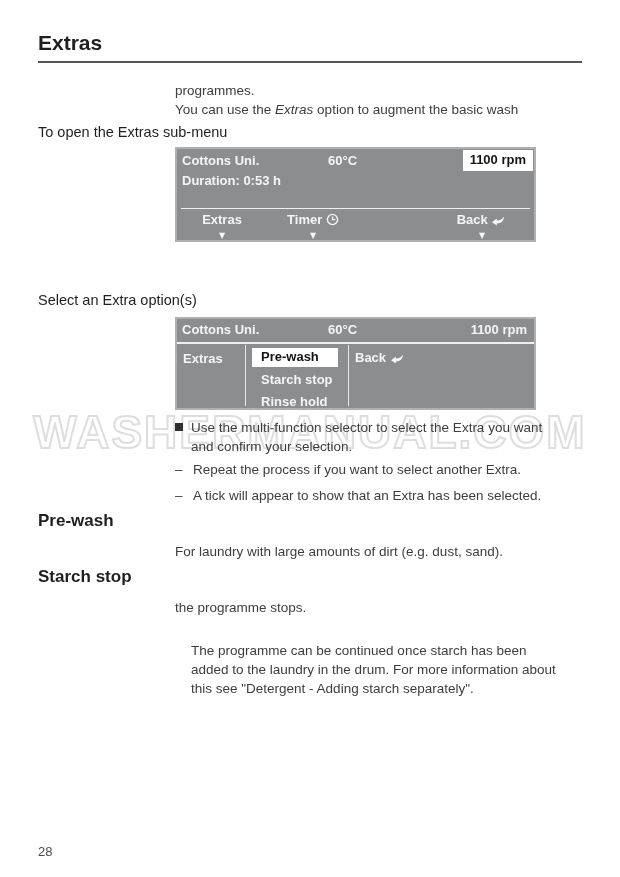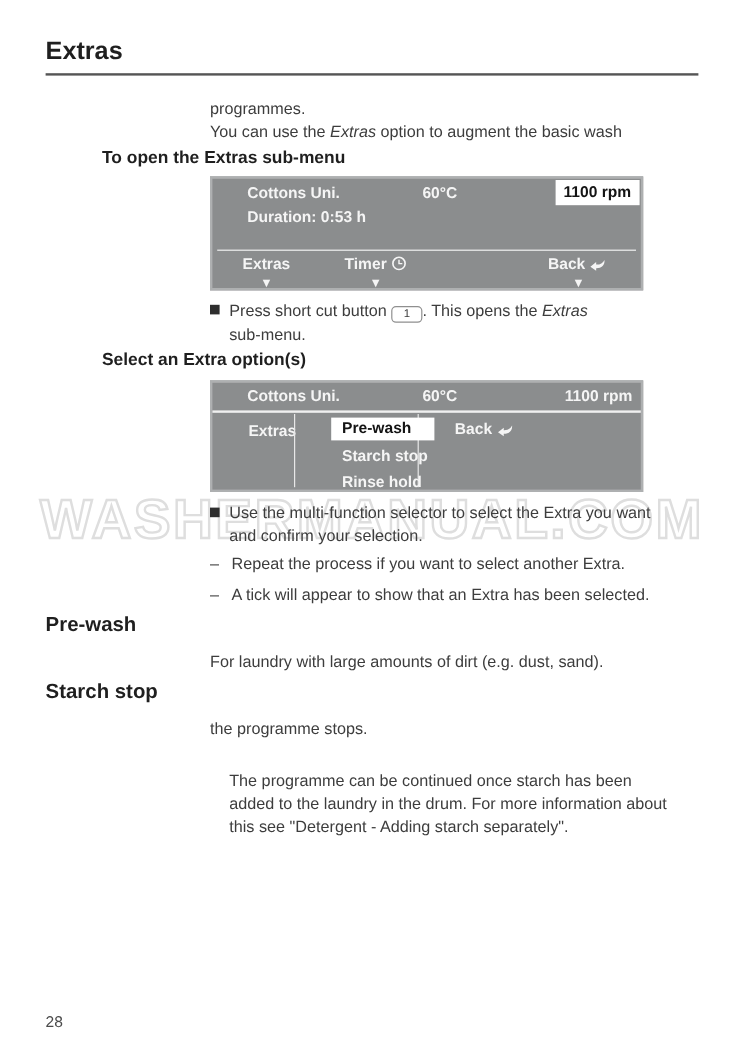--- a/index.html
+++ b/index.html
@@ -9,21 +9,21 @@
     font-family:"Liberation Sans", sans-serif; color:#3d3d3d;
     font-size:13.5px; line-height:19px;
   }
   .abs { position:absolute; }
   .line { display:block; }
   .it { font-style:italic; }
 
   
   .page-title { left:38px; top:31px; font-size:21px; font-weight:bold; color:#1f1f1f; line-height:24px; }
   .title-rule { left:38px; top:61px; width:544px; height:2px; background:#555555; }
-  .h-sm { left:38px; font-size:14.5px; font-weight:bold; color:#1f1f1f; line-height:17px;margin-left:47px; }
+  .h-sm { left:38px; font-size:14.5px; font-weight:normal; color:#1f1f1f; line-height:17px; }
   .h-lg { left:38px; font-size:17px; font-weight:bold; color:#1f1f1f; line-height:20px; }
 
   
   .watermark { position:absolute; left:0; top:404px; width:620px; height:62px; }
   .watermark text { font-family:"Liberation Sans", sans-serif; }
 
   
   .bullet { display:flex; }
   .sq { flex:none; width:8px; height:8px; background:#2e2e2e; margin:5px 8px 0 0; }
   .note { display:flex; }
@@ -34,21 +34,21 @@
     display:inline-block; box-sizing:border-box; min-width:26px; height:14px;
     line-height:12px; border:1.5px solid #8f8f8f; border-radius:4px;
     font-size:9.5px; text-align:center; vertical-align:-1px; padding:0 3px; color:#3d3d3d;
   }
 
   
   .pnl {
     box-sizing:border-box; background:#8b8d8e; border:2px solid #aeb0b1;
     color:#f5f5f5; font-weight:bold; font-size:13px; line-height:16px;
   }
-  .pnl .w { position:absolute; white-space:nowrap;margin-left:24px; }
+  .pnl .w { position:absolute; white-space:nowrap; }
   .hl { background:#ffffff; color:#141414; }
   .p-hr { position:absolute; background:#f0f0f0; }
   .vline { position:absolute; width:1px; background:#e8e8e8; }
   .sk { position:absolute; text-align:center; }
   .tri { display:block; font-family:"DejaVu Sans", sans-serif; font-size:8px; line-height:9px; margin-top:3px; color:#f5f5f5; }
   .icon-svg { vertical-align:-2px; }
 
   .pagenum { left:38px; top:842px; font-size:13px; color:#4a4a4a; }
 </style>
 </head>
@@ -91,27 +91,20 @@
     </div>
     <div class="sk" style="right:22px; top:63px; width:60px;">
       <span>Back</span>
       <svg class="icon-svg" width="16" height="12" viewBox="0 0 16 12">
         <path d="M1 8.2 L5.8 4.4 L5.8 6.5 C9.1 6.6 11.4 5.3 12.7 2.6 C13.3 6.6 10.2 9.6 5.8 9.5 L5.8 11.6 Z" fill="#f5f5f5"></path>
       </svg>
       <span class="tri">▼</span>
     </div>
   </div>
 
-  <div class="abs bullet" style="left:175px; top:249px; width:365px;">
-    <span class="sq"></span>
-    <div>
-      <span class="line"><span>Press short cut button </span><span class="key-btn"><span>1</span></span><span>. This opens the </span><span class="it">Extras</span></span>
-      <span class="line">sub-menu.</span>
-    </div>
-  </div>
 
   <div class="abs h-sm" style="top:292px;">Select an Extra option(s)</div>
 
   <div class="abs pnl" style="left:175px; top:317px; width:361px; height:93px;">
     <span class="w" style="left:5px; top:3px;">Cottons Uni.</span>
     <span class="w" style="left:151px; top:3px;">60°C</span>
     <span class="w" style="right:7px; top:3px;">1100 rpm</span>
     <div class="p-hr" style="left:0; right:0; top:23px; height:2px;"></div>
 
     <span class="w" style="left:6px; top:32px;">Extras</span>

